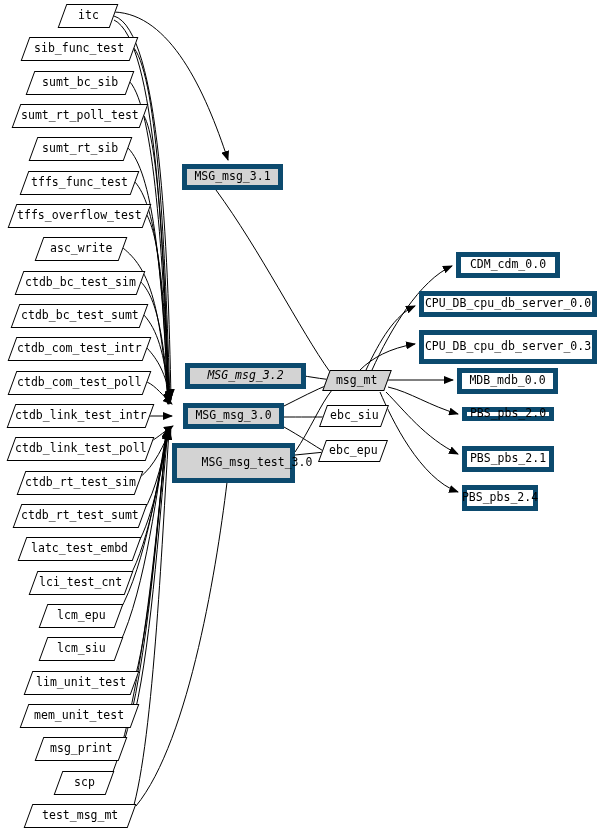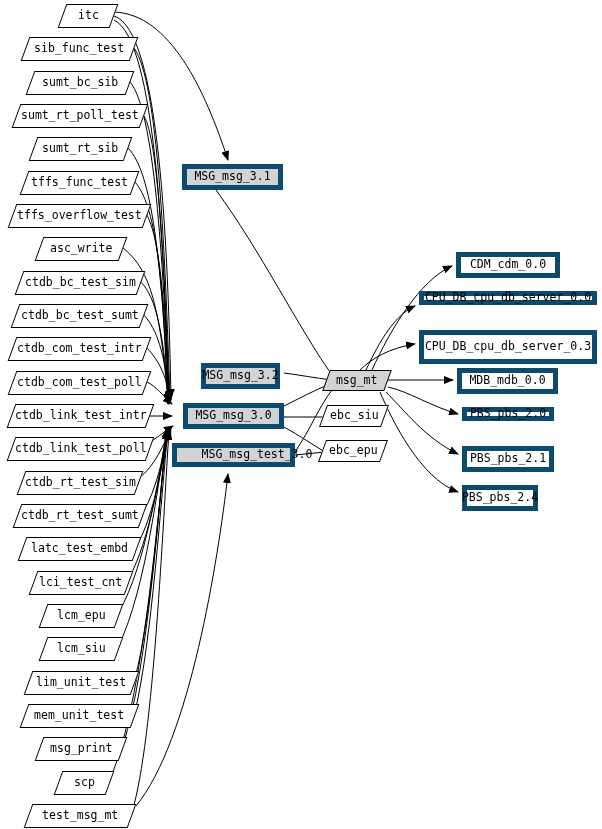--- a/index.html
+++ b/index.html
@@ -189,42 +189,42 @@
       </div>
       <div class="node para" style="left: 58px; top: 771px; width: 52px; height: 24px;">
         <span class="node-label">scp</span>
       </div>
       <div class="node para" style="left: 28px; top: 804px; width: 104px; height: 24px;">
         <span class="node-label">test_msg_mt</span>
       </div>
       <div class="node rect filled" style="left: 182px; top: 164px; width: 101px; height: 26px;">
         <span class="node-label">MSG_msg_3.1</span>
       </div>
-      <div class="node rect filled" style="left: 201px; top: 363px; width: 79px; height: 26px;">
+      <div class="node rect filled" style="left: 185px; top: 363px; width: 121px; height: 26px; font-style: italic;">
         <span class="node-label">MSG_msg_3.2</span>
       </div>
       <div class="node rect filled" style="left: 183px; top: 403px; width: 101px; height: 26px;">
         <span class="node-label">MSG_msg_3.0</span>
       </div>
-      <div class="node rect filled" style="left: 172px; top: 443px; width: 123px; height: 24px; padding-left: 47px;">
+      <div class="node rect filled" style="left: 172px; top: 443px; width: 123px; height: 40px; padding-left: 47px;">
         <span class="node-label">MSG_msg_test_3.0</span>
       </div>
       <div class="node para filled" style="left: 326px; top: 370px; width: 62px; height: 21px;">
         <span class="node-label">msg_mt</span>
       </div>
       <div class="node para" style="left: 323px; top: 405px; width: 62px; height: 22px;">
         <span class="node-label">ebc_siu</span>
       </div>
       <div class="node para" style="left: 322px; top: 440px; width: 62px; height: 22px;">
         <span class="node-label">ebc_epu</span>
       </div>
       <div class="node rect" style="left: 456px; top: 252px; width: 104px; height: 26px;">
         <span class="node-label">CDM_cdm_0.0</span>
       </div>
-      <div class="node rect" style="left: 419px; top: 291px; width: 178px; height: 14px;">
+      <div class="node rect" style="left: 419px; top: 291px; width: 178px; height: 26px;">
         <span class="node-label">CPU_DB_cpu_db_server_0.0</span>
       </div>
       <div class="node rect" style="left: 419px; top: 330px; width: 178px; height: 34px;">
         <span class="node-label">CPU_DB_cpu_db_server_0.3</span>
       </div>
       <div class="node rect" style="left: 457px; top: 368px; width: 101px; height: 26px;">
         <span class="node-label">MDB_mdb_0.0</span>
       </div>
       <div class="node rect" style="left: 462px; top: 407px; width: 92px; height: 14px;">
         <span class="node-label">PBS_pbs_2.0</span>

